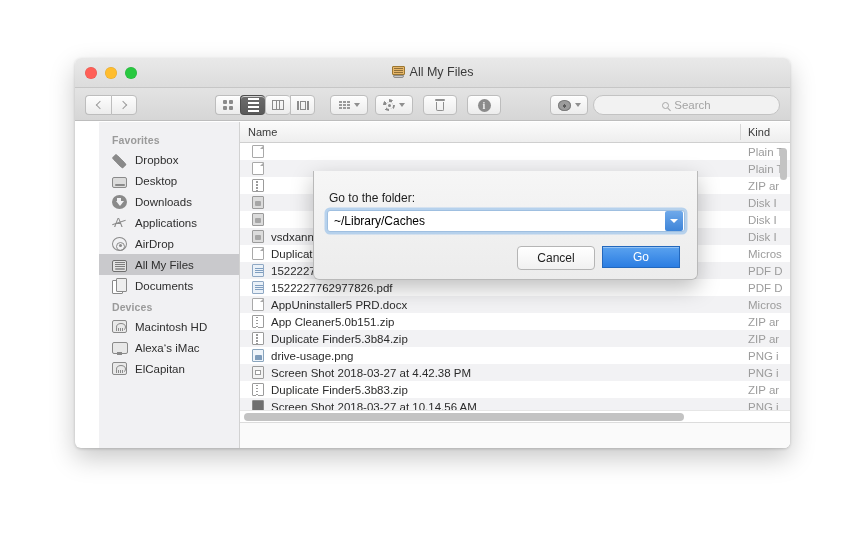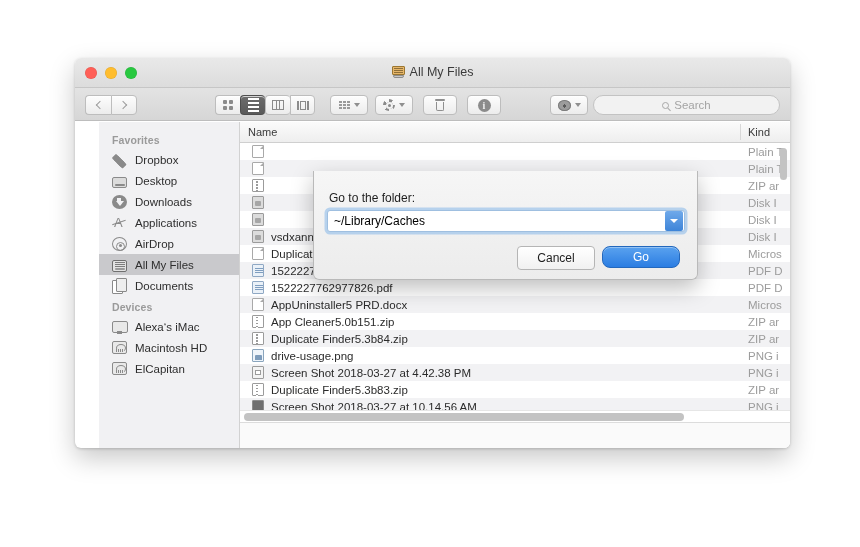--- a/index.html
+++ b/index.html
@@ -270,21 +270,21 @@
      border-right:4px solid transparent; border-top:4.5px solid #fff; }
   .sheet .cancel {
     position:absolute; left:203px; top:75px; width:78px; height:24px;
     background: linear-gradient(to bottom,#ffffff,#f1f1f1);
     border:1px solid #b5b5b5; border-radius:4px;
     font-size:12px; color:#1d1d1d; display:flex; align-items:center; justify-content:center;
   }
   .sheet .go {
     position:absolute; left:288px; top:75px; width:78px; height:22px;
     background: linear-gradient(to bottom,#5aa2ef,#2b7de2);
-    border:1px solid #2368bd; border-radius:8px;
+    border:1px solid #2368bd; border-radius:0;
     font-size:12px; color:#fff; display:flex; align-items:center; justify-content:center;
     box-shadow: 0 1px 0 rgba(255,255,255,.35) inset;
   }
 </style>
 </head>
 <body>
 
 <div id="root">
 
   <div class="window">
@@ -421,26 +421,26 @@
           </div>
           <div class="sb-item">
             <span class="sb-ic i-documents"></span>
             <span>Documents</span>
           </div>
         </div>
 
         <div>
           <div class="sb-head">Devices</div>
           <div class="sb-item">
+            <span class="sb-ic i-disk"></span>
+            <span>Macintosh HD</span>
+          </div>
+          <div class="sb-item">
             <span class="sb-ic i-imac"></span>
             <span>Alexa‘s iMac</span>
-          </div>
-          <div class="sb-item">
-            <span class="sb-ic i-disk"></span>
-            <span>Macintosh HD</span>
           </div>
           <div class="sb-item">
             <span class="sb-ic i-disk"></span>
             <span>ElCapitan</span>
           </div>
         </div>
 
       </div>
 
       <div class="filelist">

